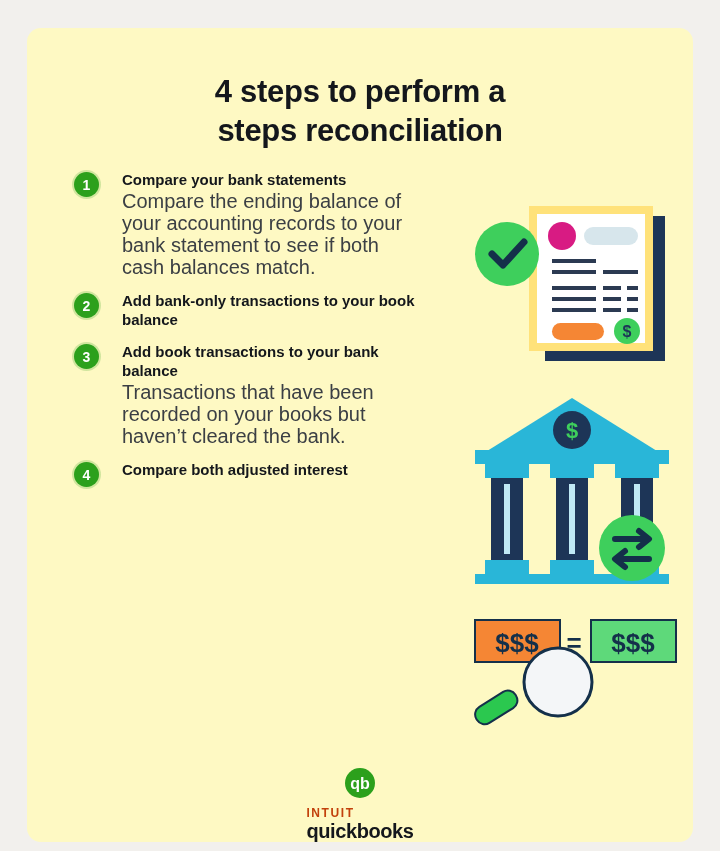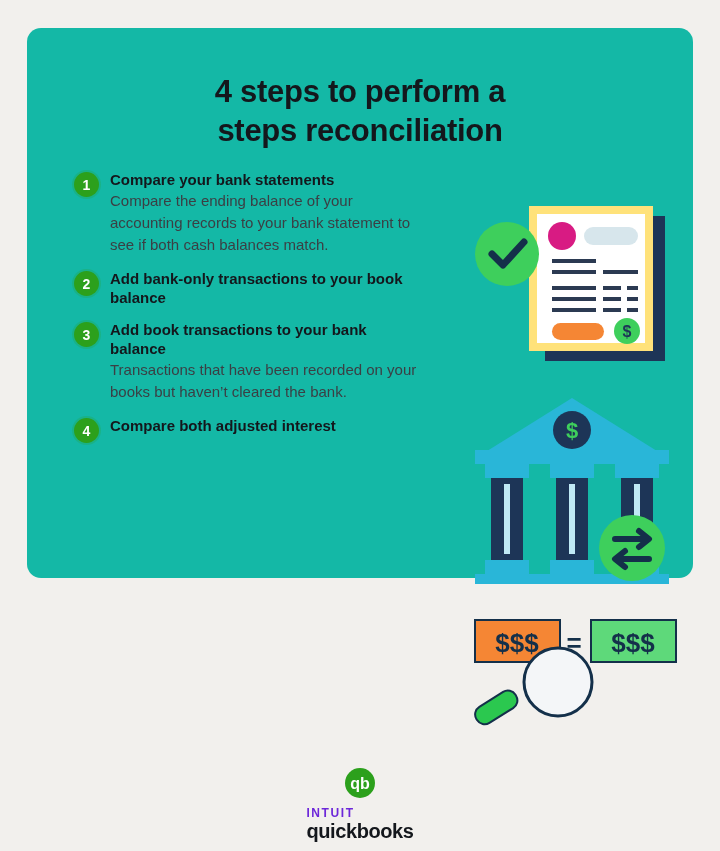--- a/index.html
+++ b/index.html
@@ -5,68 +5,68 @@
   html,body{margin:0;padding:0;}
   body{
     width:720px;height:851px;
     background:#f2f0ed;
     font-family:"Liberation Sans", sans-serif;
     overflow:hidden;
   }
   .page{position:relative;width:720px;height:851px;}
   .card{
     position:absolute;left:27px;top:28px;
-    width:666px;height:550px;
-    background:#14b8a6;border-radius:14px;
+    width:666px;height:814px;
+    background:#fef9c3;border-radius:14px;
   }
   .title{
     position:absolute;left:0;top:44px;width:666px;
     text-align:center;
     font-size:31px;line-height:39px;
     font-weight:bold;color:#14171c;
     letter-spacing:-0.3px;
   }
   .title .l2{display:block;}
 
   .steps{position:absolute;left:47px;top:142px;width:350px;}
   .step{position:relative;margin-bottom:13px;}
   .badge{
     position:absolute;left:0;top:2px;
     width:25px;height:25px;border-radius:50%;
     background:#2ca01c;
     color:#ffffff;font-size:14px;font-weight:bold;
     display:flex;align-items:center;justify-content:center;
     box-shadow:0 0 0 2px rgba(44,160,28,0.22);
   }
-  .step-body{margin-left:36px;}
+  .step-body{margin-left:48px;}
   .step-head{
     font-size:15px;line-height:19px;font-weight:bold;
     color:#14171c;margin:0 0 1px 0;
   }
   .step-desc{
-    font-size:15px;line-height:22px;color:#3b3f44;
+    font-size:20px;line-height:22px;color:#3b3f44;
     margin:0;
   }
 
   .art{position:absolute;}
   .art1{left:440px;top:168px;width:215px;height:180px;}
   .art2{left:440px;top:360px;width:215px;height:205px;}
   .art3{left:430px;top:580px;width:240px;height:125px;}
 
   .footer{
     position:absolute;left:0;top:768px;width:720px;
     display:flex;align-items:center;justify-content:center;gap:9px;flex-direction:column;
   }
   .logo-mark{
     width:30px;height:30px;border-radius:50%;
     background:#2ca01c;display:flex;align-items:center;justify-content:center;
   }
   .logo-text{line-height:1;}
   .logo-intuit{
-    font-size:12px;font-weight:bold;color:#6d28d9;
+    font-size:12px;font-weight:bold;color:#c2410c;
     letter-spacing:1.6px;display:block;margin-bottom:2px;
   }
   .logo-qb{
     font-size:20px;font-weight:bold;color:#14171c;
     letter-spacing:-0.4px;display:block;
   }
 </style>
 </head>
 <body>
 

